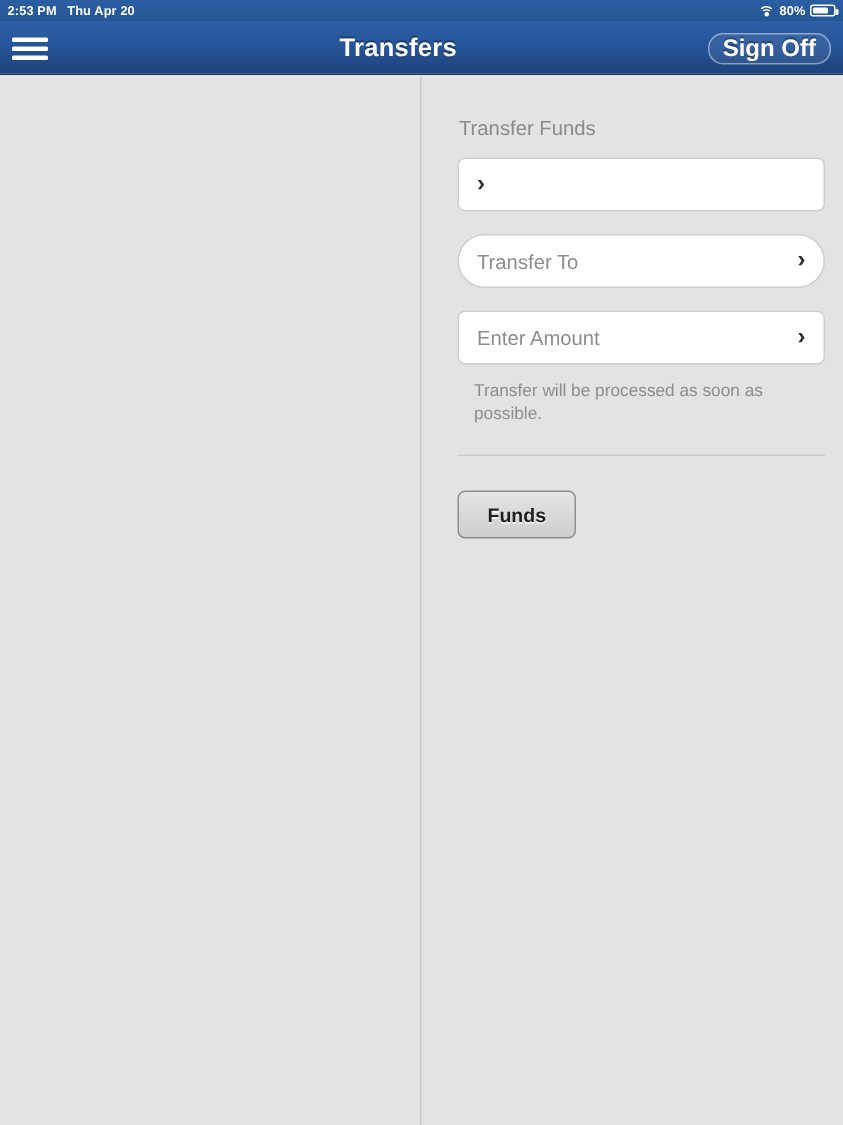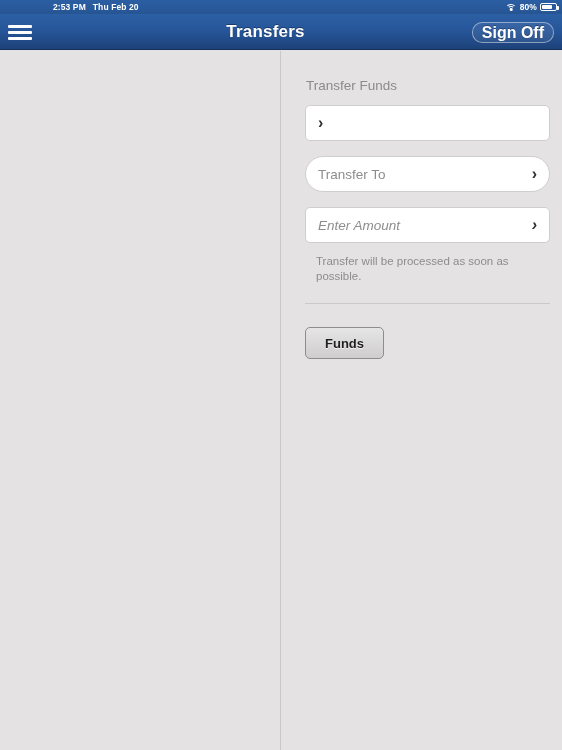--- a/index.html
+++ b/index.html
@@ -26,21 +26,20 @@
     top: 0; left: 0;
     width: 562px;
     height: 14px;
     background: linear-gradient(to bottom, #2b5ea3 0%, #265593 100%);
     display: flex;
     align-items: center;
     color: #ffffff;
     font-size: 8.5px;
     font-weight: bold;
     letter-spacing: 0.1px;
-    padding-left: 48px;
   }
   .status-left {
     display: flex;
     align-items: center;
     padding-left: 5px;
     gap: 7px;
   }
   .status-right {
     position: absolute;
     right: 5px;
@@ -213,21 +212,21 @@
   }
   .field-row .chev {
     font-size: 16px;
     font-weight: bold;
     color: #2e2e2e;
     line-height: 1;
     padding-right: 2px;
   }
   #field-from   { top: 54px; }
   #field-to     { top: 105px; border-radius: 18px; }
-  #field-amount { top: 156px; font-style: italic; }
+  #field-amount { top: 156px; }
 
   .helper-text {
     position: absolute;
     top: 203px;
     left: 34px;
     width: 215px;
     font-size: 11.5px;
     line-height: 15px;
     color: #8d8d8d;
   }
@@ -273,21 +272,21 @@
   }
 </style>
 </head>
 <body>
 
 <div id="app">
 
   <div class="statusbar">
     <div class="status-left">
       <span>2:53 PM</span>
-      <span>Thu Feb 20</span>
+      <span>Thu Apr 20</span>
     </div>
     <div class="status-right">
       <span class="wifi-icon">
           <i></i>
           <i></i>
           <i></i>
         </span>
       <span>80%</span>
       <span class="battery-icon">
           <span class="fill"></span>

